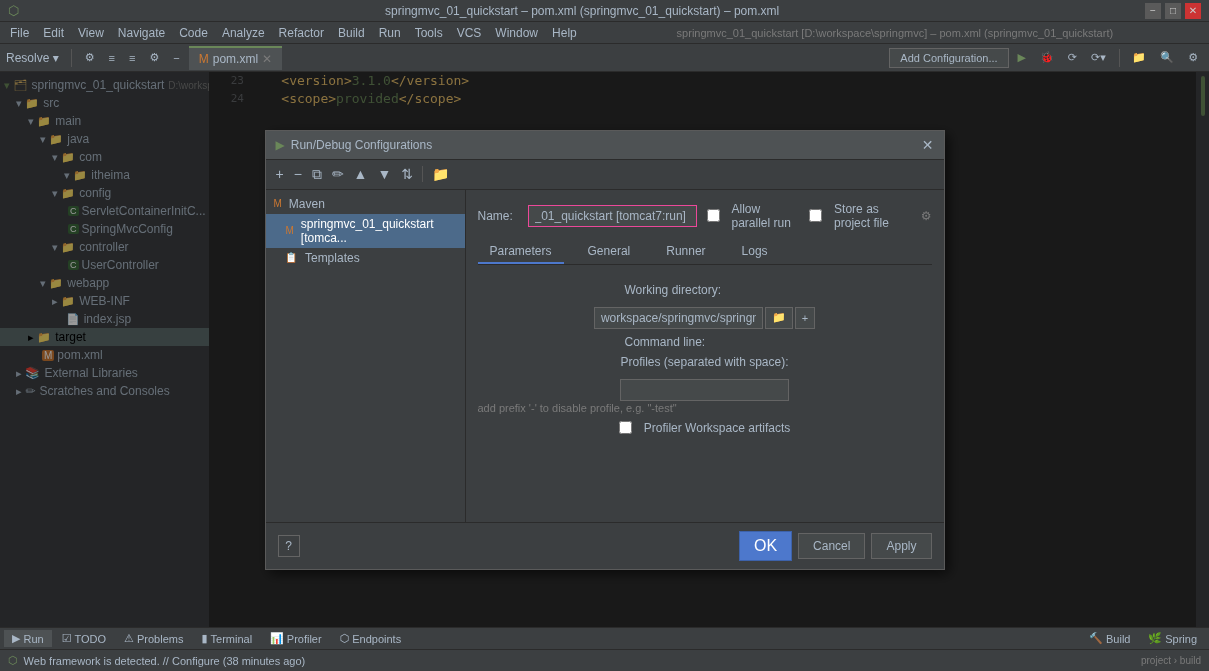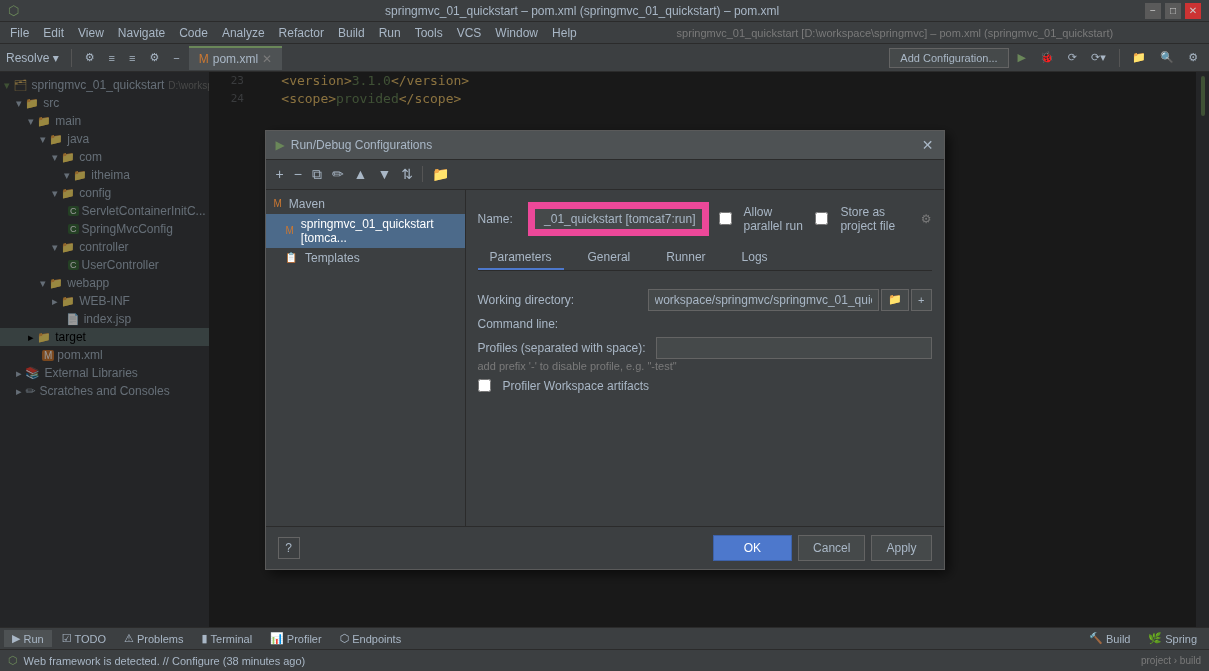--- a/index.html
+++ b/index.html
@@ -268,26 +268,25 @@
       gap: 10px;
     }
     .name-label {
       font-size: 12px;
       color: #a9b7c6;
       min-width: 40px;
     }
     .name-input {
       flex: 1;
       background: #45494a;
-      border: 7px solid #ec4899;
+      border: 1px solid #ec4899;
       color: #a9b7c6;
       padding: 3px 6px;
       font-size: 12px;
       outline: none;
-      text-align: right;
     }
     .tab-bar {
       display: flex;
       gap: 12px;
       border-bottom: 1px solid #2b2b2b;
       margin-bottom: 8px;
     }
     .tab {
       padding: 4px 12px;
       font-size: 12px;
@@ -297,20 +296,21 @@
     }
     .tab.active {
       border-bottom: 2px solid #4d78cc;
       color: #a9b7c6;
     }
     .form-row {
       display: flex;
       align-items: center;
       gap: 10px;
       margin-bottom: 6px;
+      flex-direction: column;
     }
     .form-label {
       font-size: 12px;
       color: #a9b7c6;
       min-width: 160px;
     }
     .form-input-with-btn {
       display: flex;
       flex: 1;
       gap: 2px;
@@ -349,22 +349,22 @@
       align-items: center;
       justify-content: flex-end;
       padding: 8px 12px;
       gap: 6px;
       border-top: 1px solid #2b2b2b;
     }
     .btn-ok {
       background: #4d78cc;
       border: 1px solid #3d62aa;
       color: #fff;
-      padding: 5px 30px;
-      font-size: 12px;
+      padding: 5px 14px;
+      font-size: 16px;
       cursor: pointer;
     }
     .btn-cancel {
       background: #45494a;
       border: 1px solid #646464;
       color: #a9b7c6;
       padding: 5px 14px;
       font-size: 12px;
       cursor: pointer;
     }

